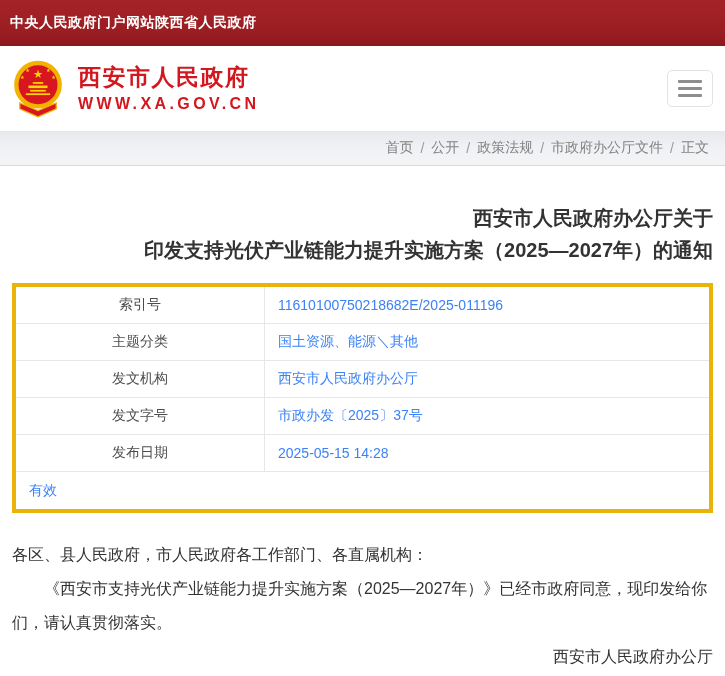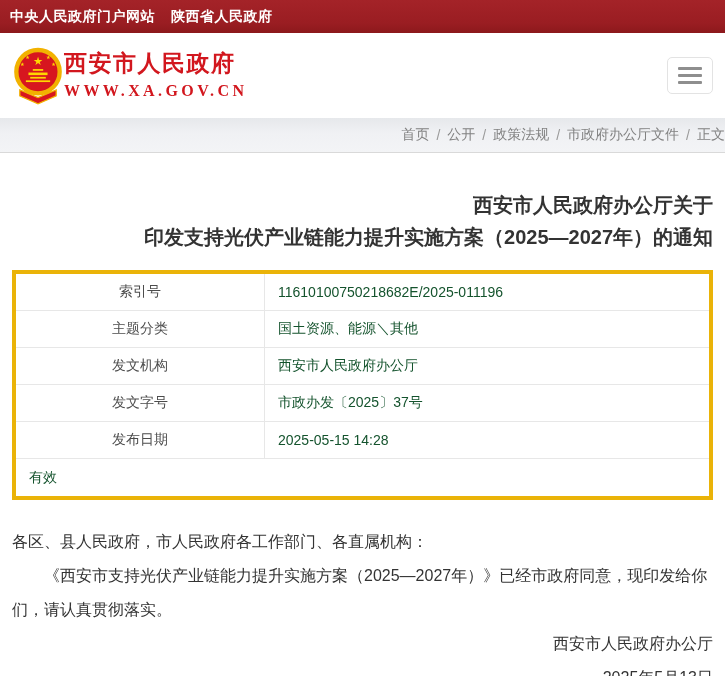--- a/index.html
+++ b/index.html
@@ -6,36 +6,36 @@
   html,body { background:#fff; }
   body {
     width:725px; min-height:676px;
     font-family:"Liberation Sans","DejaVu Sans",sans-serif;
     color:#333;
   }
   a { text-decoration:none; color:inherit; cursor:pointer; }
 
   
   .topbar {
-    height:33px;
+    height:46px;
     background:linear-gradient(180deg,#a42328 0%, #9a1d22 70%, #8c181c 100%);
     display:flex; align-items:center;
-    padding:0 10px; gap:16px;
+    padding:0 10px; 
     color:#fff; font-size:14px; font-weight:bold; letter-spacing:0.5px;
   }
 
   
   .header {
     height:85px; background:#fff;
     display:flex; align-items:center;
     padding:0 12px;
   }
   .logo-link { display:flex; align-items:center; }
   .emblem { width:52px; height:60px; display:block; }
-  .site-block { margin-left:0;font-family:Liberation Serif, serif; }
+  .site-block { margin-left:14px; }
   .site-name {
     font-size:23px; font-weight:bold; color:#d2171e;
     letter-spacing:1.5px; line-height:1.15;
   }
   .site-url {
     font-size:16px; font-weight:bold; color:#d2171e;
     letter-spacing:3.4px; margin-top:5px;
   }
   .menu-btn {
     margin-left:auto; width:46px; height:37px;
@@ -44,21 +44,21 @@
     gap:4px; cursor:pointer;
   }
   .menu-btn .bar { width:24px; height:3px; background:#8e8e8e; border-radius:1px; }
 
   
   .breadcrumb {
     height:35px;
     background:linear-gradient(180deg,#e6e8eb 0%, #f0f1f4 45%, #f3f4f6 100%);
     border-bottom:1px solid #d9d9d9;
     display:flex; justify-content:flex-end; align-items:center;
-    padding:0 0; font-size:14px; color:#828282; gap:7px;
+    padding:0 16px; font-size:14px; color:#828282; gap:7px;
   }
   .breadcrumb .sep { color:#9a9a9a; }
 
   
   .main { padding:0 12px 16px; }
   .doc-title {
     margin-top:36px; text-align:right;
     font-size:20px; font-weight:bold; color:#333; line-height:32px;
   }
 
@@ -68,21 +68,21 @@
     border-bottom:1px solid #e7e7e7; font-size:14px;
   }
   .meta-row:last-child { border-bottom:none; }
   .meta-label {
     width:249px; border-right:1px solid #e7e7e7;
     display:flex; align-items:center; justify-content:center;
     color:#4c4c4c;
   }
   .meta-value {
     flex:1; display:flex; align-items:center;
-    padding-left:13px; color:#14532d;
+    padding-left:13px; color:#3b82f6;
   }
 
   .body-text { margin-top:25px; font-size:16px; color:#333; line-height:34px; }
   .body-text p { margin:0; }
   .indent { text-indent:2em; }
   .sign { text-align:right; }
   .sign-date { text-align:right; }
 </style>
 </head>
 <body>

